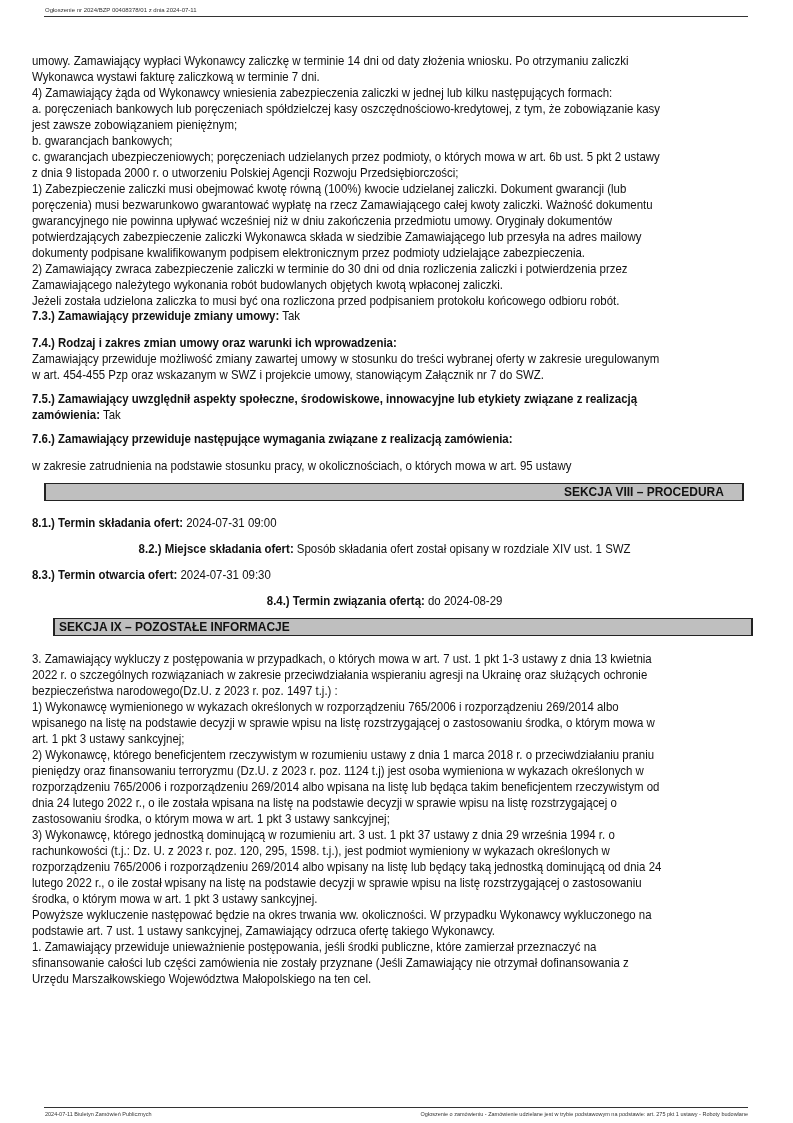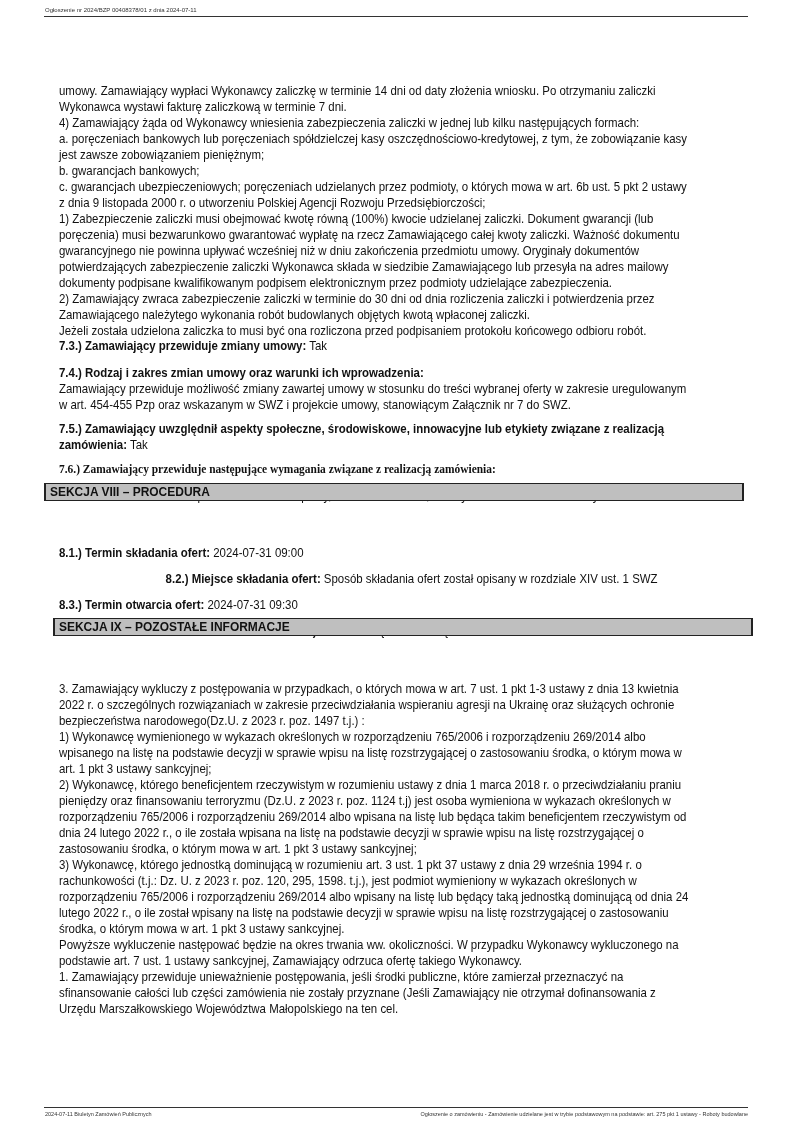--- a/index.html
+++ b/index.html
@@ -3,21 +3,21 @@
 <meta charset="utf-8">
 <style>
   html, body { margin: 0; padding: 0; background: #ffffff; }
   body { width: 793px; height: 1123px; position: relative; overflow: hidden; font-family: "Liberation Sans", sans-serif; color: #111; }
   .page-header { position: absolute; left: 44px; top: 5px; width: 704px; height: 11px; border-bottom: 1px solid #333; }
   .page-header span { font-size: 6px; color: #333; position: absolute; left: 1px; top: 2px; white-space: nowrap; }
   .page-footer { position: absolute; left: 44px; top: 1107px; width: 704px; border-top: 1px solid #333; height: 12px; }
   .page-footer span { font-size: 5.5px; color: #333; position: absolute; top: 3px; white-space: nowrap; }
   .page-footer .left { left: 1px; }
   .page-footer .right { right: 0; }
-  .content { position: absolute; left: 59px; top: 53px; width: 720px; margin-top: 30px; }
+  .content { position: absolute; left: 32px; top: 53px; width: 720px; }
   .narrow { display: block; transform: scaleX(0.86); transform-origin: left top; width: 820px; }
   p, .line { margin: 0; font-size: 13.3px; line-height: 16px; }
   b { font-weight: bold; }
   .section-bar { background: #bfbfbf; border: 1px solid #222; border-left-width: 2px; border-right-width: 2px; height: 16px; line-height: 16px; font-weight: bold; font-size: 13.3px; padding-left: 4px; box-sizing: content-box; }
   .section-wrap { position: absolute; left: 44px; width: 700px; }
   .section-wrap .lbl { display: inline-block; transform: scaleX(0.9); transform-origin: left center; white-space: nowrap; }
 </style>
 </head>
 <body>
 
@@ -60,32 +60,32 @@
   </div>
 </div>
 
 <div class="content" style="top:391px;">
   <div class="narrow">
     <div class="line"><b>7.5.) Zamawiający uwzględnił aspekty społeczne, środowiskowe, innowacyjne lub etykiety związane z realizacją</b></div>
     <div class="line"><b>zamówienia:</b><span> Tak</span></div>
   </div>
 </div>
 
-<div class="content" style="top:431px;font-family:Liberation Serif, serif;">
+<div class="content" style="top:431px;">
   <div class="narrow">
     <div class="line"><b>7.6.) Zamawiający przewiduje następujące wymagania związane z realizacją zamówienia:</b></div>
   </div>
 </div>
 <div class="content" style="top:458px;">
   <div class="narrow">
     <div class="line">w zakresie zatrudnienia na podstawie stosunku pracy, w okolicznościach, o których mowa w art. 95 ustawy</div>
   </div>
 </div>
 
-<div class="section-wrap" style="top:483px;">
+<div class="section-wrap" style="top:483px;text-align:right;">
   <div class="section-bar"><span class="lbl">SEKCJA VIII – PROCEDURA</span></div>
 </div>
 
 <div class="content" style="top:515px;">
   <div class="narrow">
       <div class="line"><b>8.1.) Termin składania ofert:</b><span> 2024-07-31 09:00</span></div>
     </div>
 </div>
 <div class="content" style="top:541px;text-align:center;">
   <div class="narrow">

